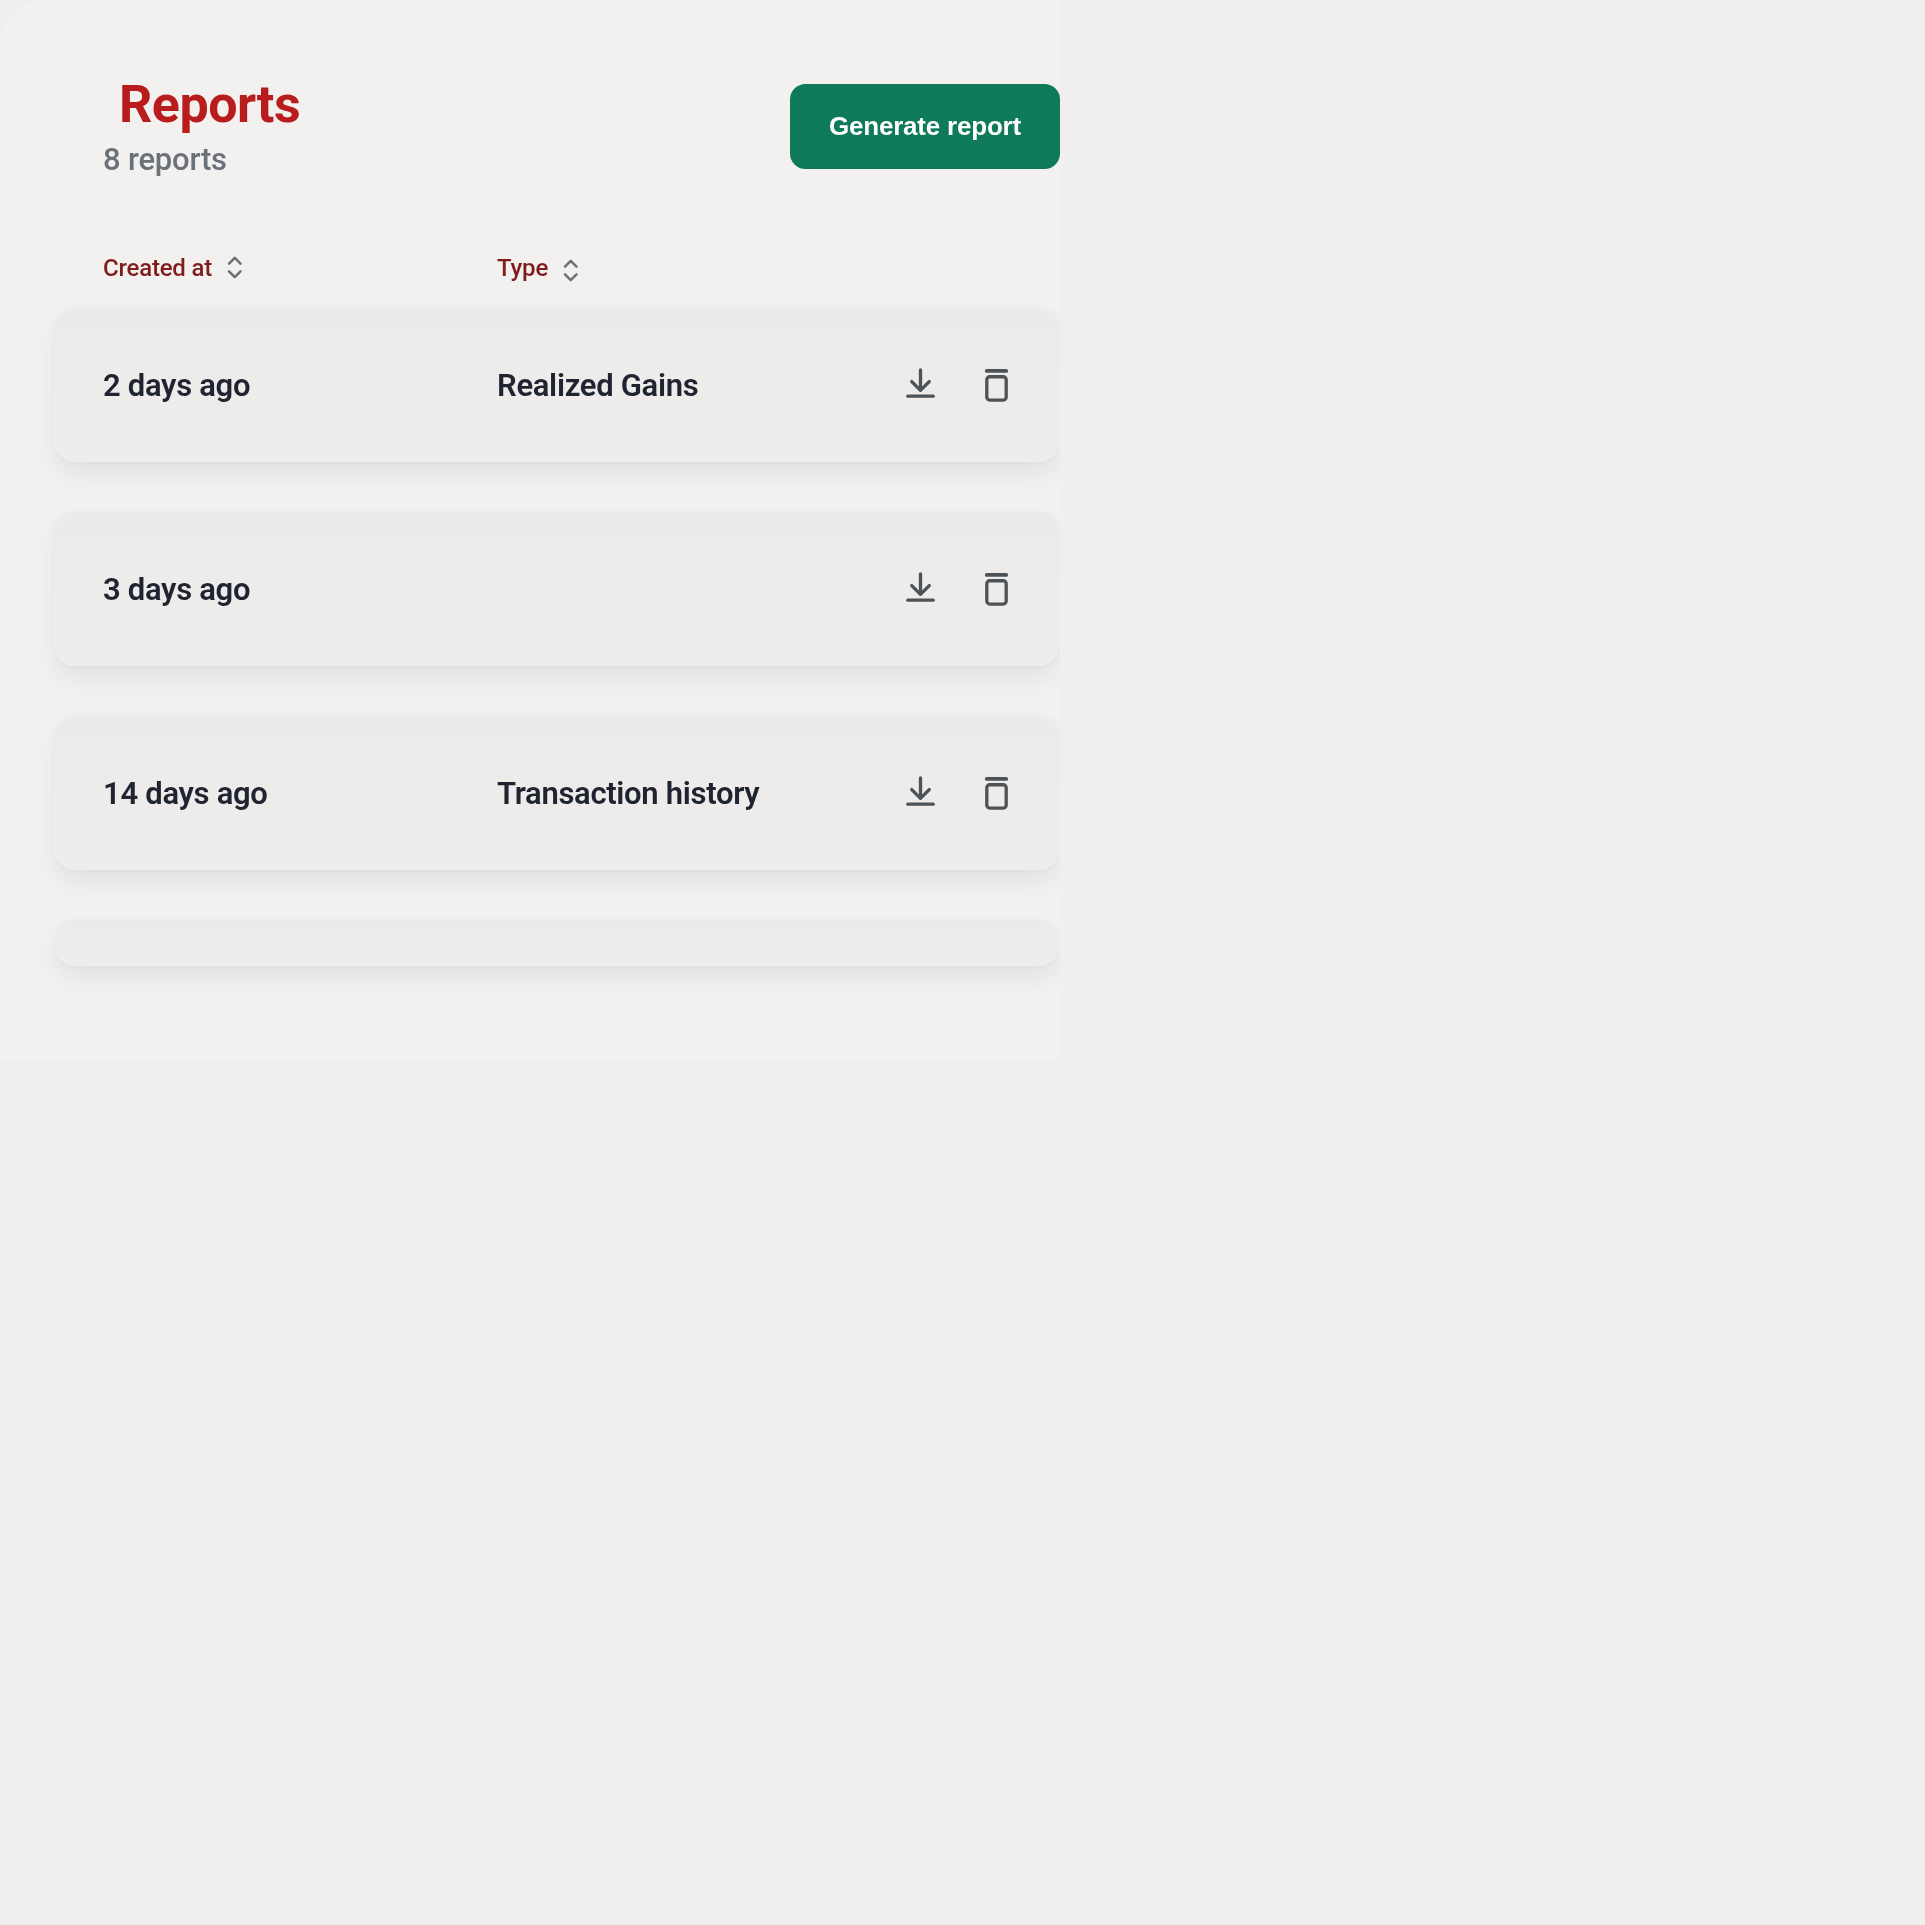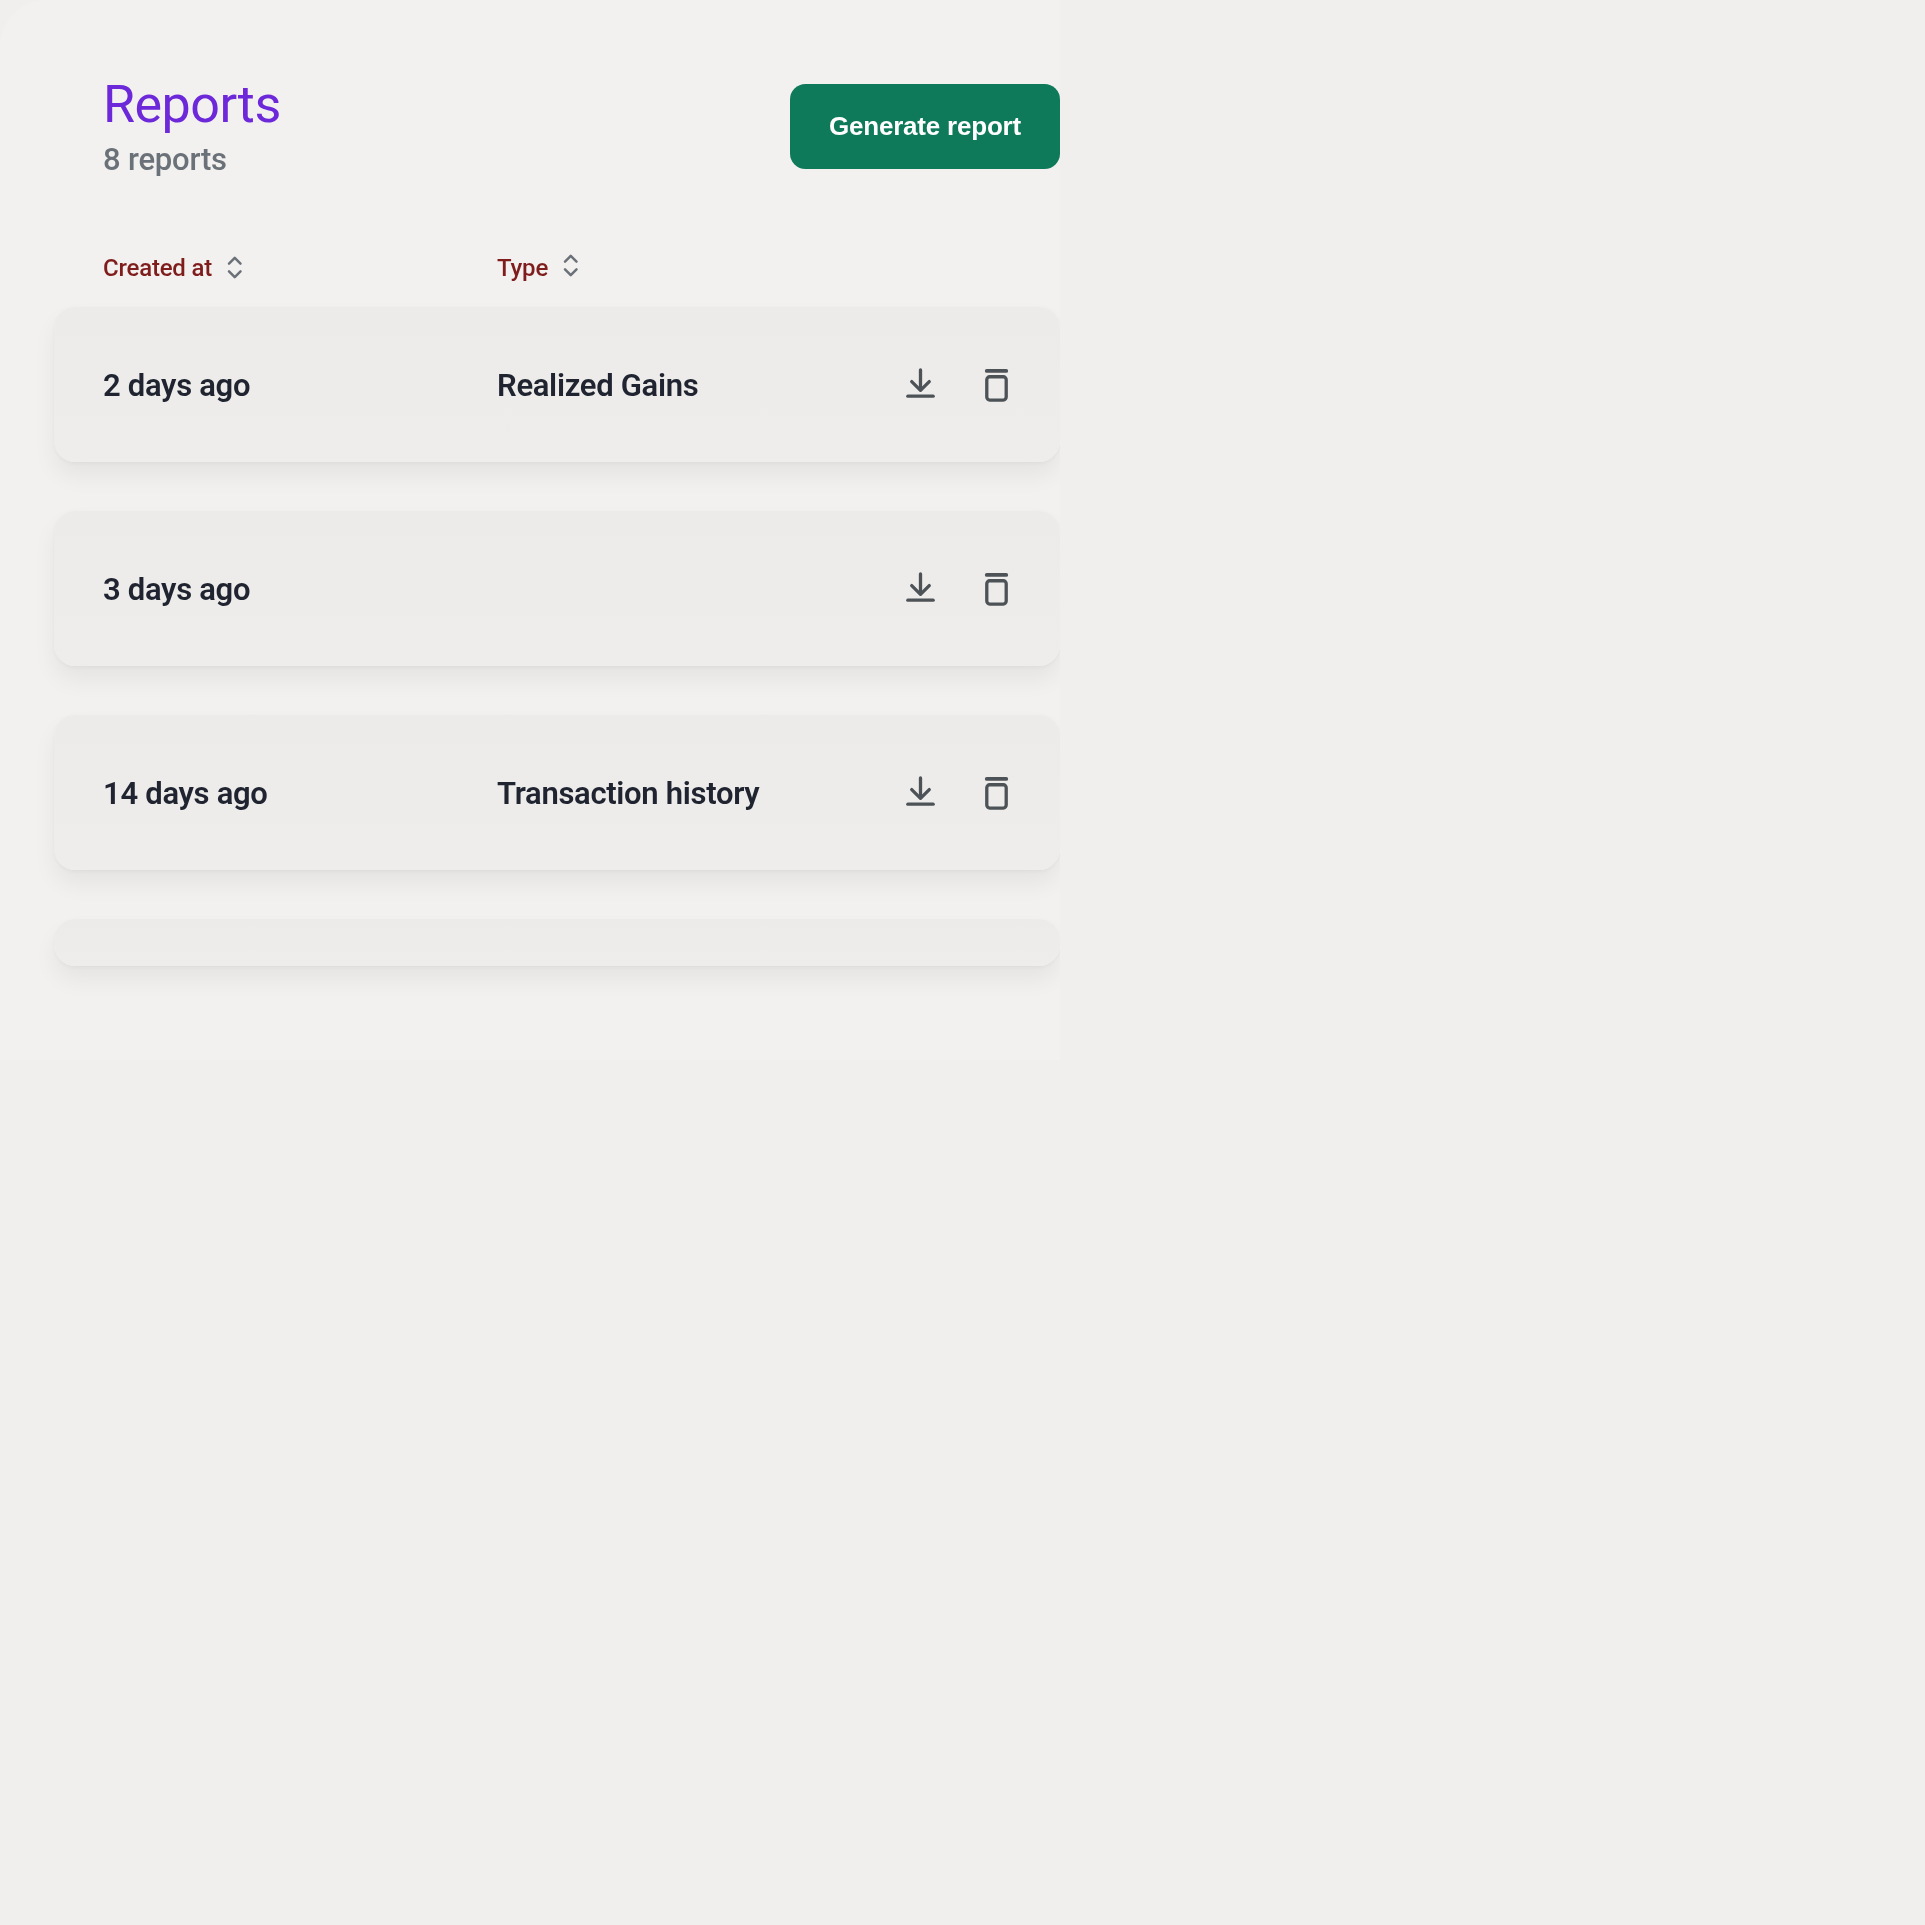--- a/index.html
+++ b/index.html
@@ -28,24 +28,25 @@
       align-items: flex-start;
       padding-right: 0;
     }
     .title-block {
       display: flex;
       flex-direction: column;
       gap: 7.8px;
     }
     .page-title {
       font-size: 52px;
-      font-weight: 400;
-      color: #6d28d9;
+      font-weight: 700;
+      color: #b91c1c;
       letter-spacing: -0.5px;
       line-height: 1.1;
+      margin-left: 16px;
     }
     .subtitle {
       font-size: 31px;
       font-weight: 500;
       color: #6b7178;
       letter-spacing: -0.2px;
     }
     .generate-btn {
       background: #0f7a5a;
       color: #ffffff;
@@ -69,21 +70,21 @@
       padding: 0 0 25px 0;
     }
     .col-created {
       width: 394px;
       display: flex;
       align-items: center;
       gap: 13.6px;
     }
     .col-type {
       display: flex;
-      align-items: flex-start;
+      align-items: flex-end;
       gap: 13.6px;
     }
     .col-label {
       font-size: 24px;
       font-weight: 500;
       color: #7f1d1d;
       letter-spacing: -0.2px;
     }
     .sort-icon {
       display: inline-flex;

